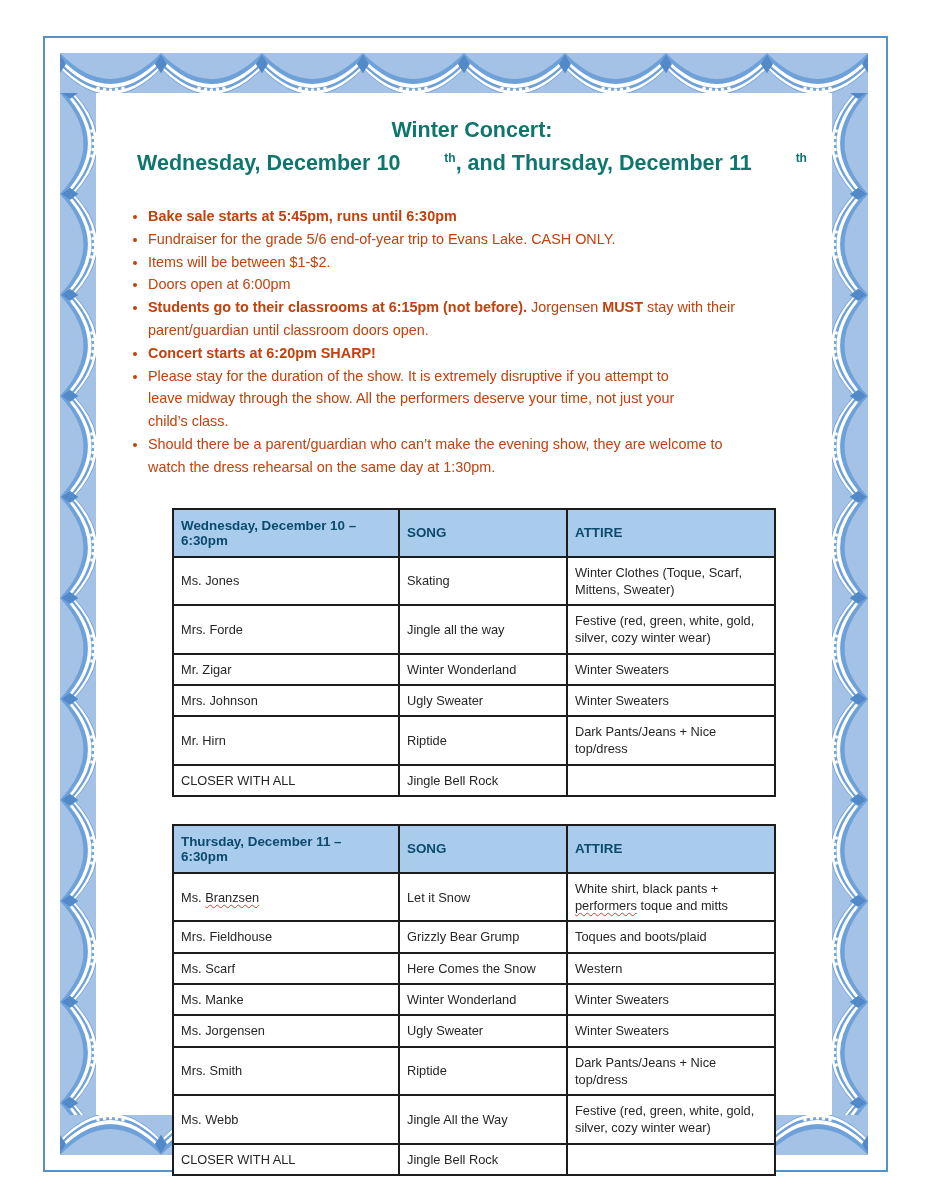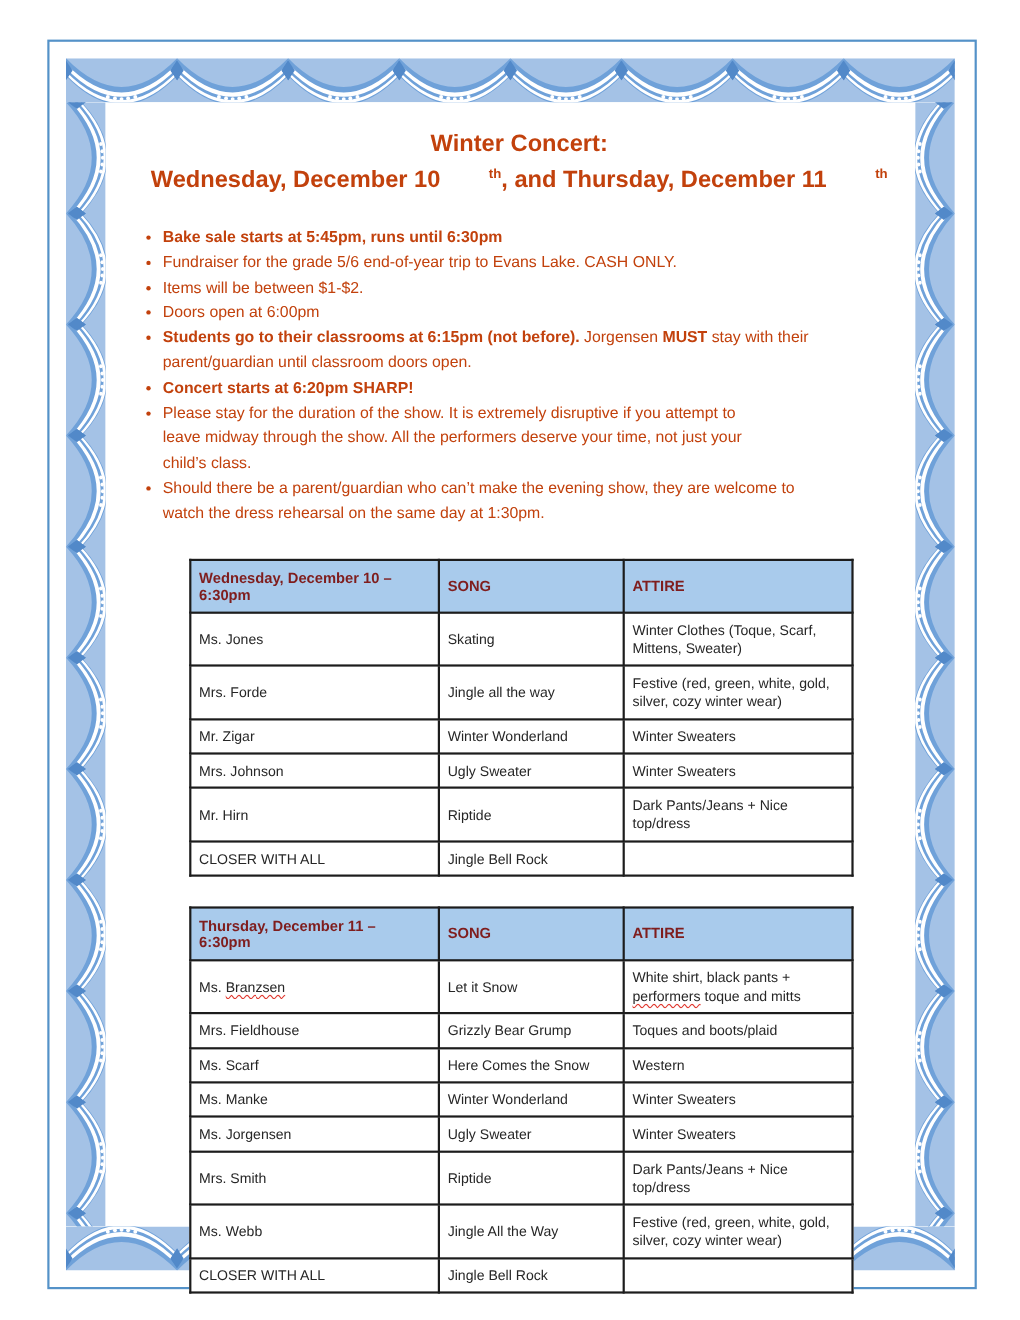--- a/index.html
+++ b/index.html
@@ -26,42 +26,42 @@
   .band-left{left:60px;top:93px;}
   .band-right{left:832px;top:93px;}
   .band-bg{fill:var(--band-light);}
   .m-body{fill:var(--band-mid);}
   .m-stripe{fill:#ffffff;}
   .m-diamond{fill:var(--band-dark);}
 
   
   .content{position:absolute;left:96px;top:93px;width:752px;}
   .title-block{margin-top:21px;text-align:center;}
-  .title-line{font-size:21.5px;font-weight:bold;line-height:33px;color:#c2410c;}
+  .title-line{font-size:21.5px;font-weight:bold;line-height:33px;color:#0f766e;}
   .title-line sup{font-size:12px;line-height:0;vertical-align:super;margin-left:44px;}
 
   ul.bullets{margin:25px 0 0 0;padding-left:52px;}
   ul.bullets li{
     font-size:14.4px;line-height:22.8px;max-width:692px;
     white-space:pre-wrap;color:#c2410c;
   }
   ul.bullets li span.b{font-weight:bold;}
 
   .tables{width:100%;}
   .table-wrap{margin-left:76px;}
   .table-wrap.first{margin-top:29px;}
   .table-wrap.second{margin-top:27px;}
   table.schedule{width:602px;table-layout:fixed;border-collapse:collapse;background:#ffffff;}
   table.schedule col.c1{width:226px;}
   table.schedule col.c2{width:168px;}
   table.schedule col.c3{width:208px;}
   table.schedule th{
     background:var(--table-header-bg);
     font-size:13.4px;font-weight:bold;text-align:left;
-    padding:8px 7px;border:2px solid #1c1c1c;color:#7f1d1d;
+    padding:8px 7px;border:2px solid #1c1c1c;color:#0c4a6e;
   }
   table.schedule td{
     font-size:12.8px;line-height:1.35;vertical-align:middle;
     padding:6px 7px;border:2px solid #1c1c1c;color:#262626;
     white-space:pre-wrap;
   }
   .sq{
     text-decoration-line:underline;
     text-decoration-style:wavy;
     text-decoration-color:var(--spellcheck-red);

